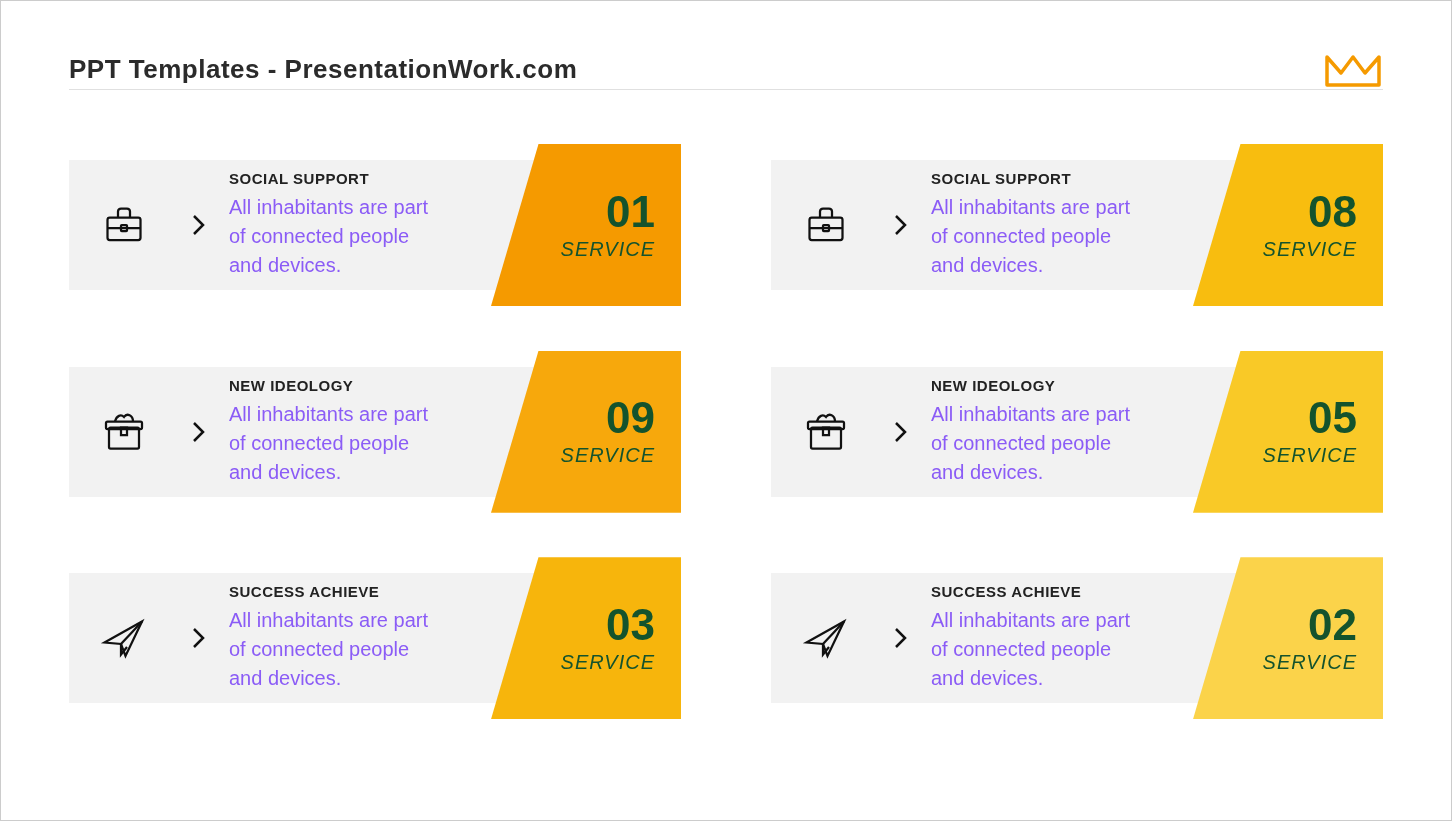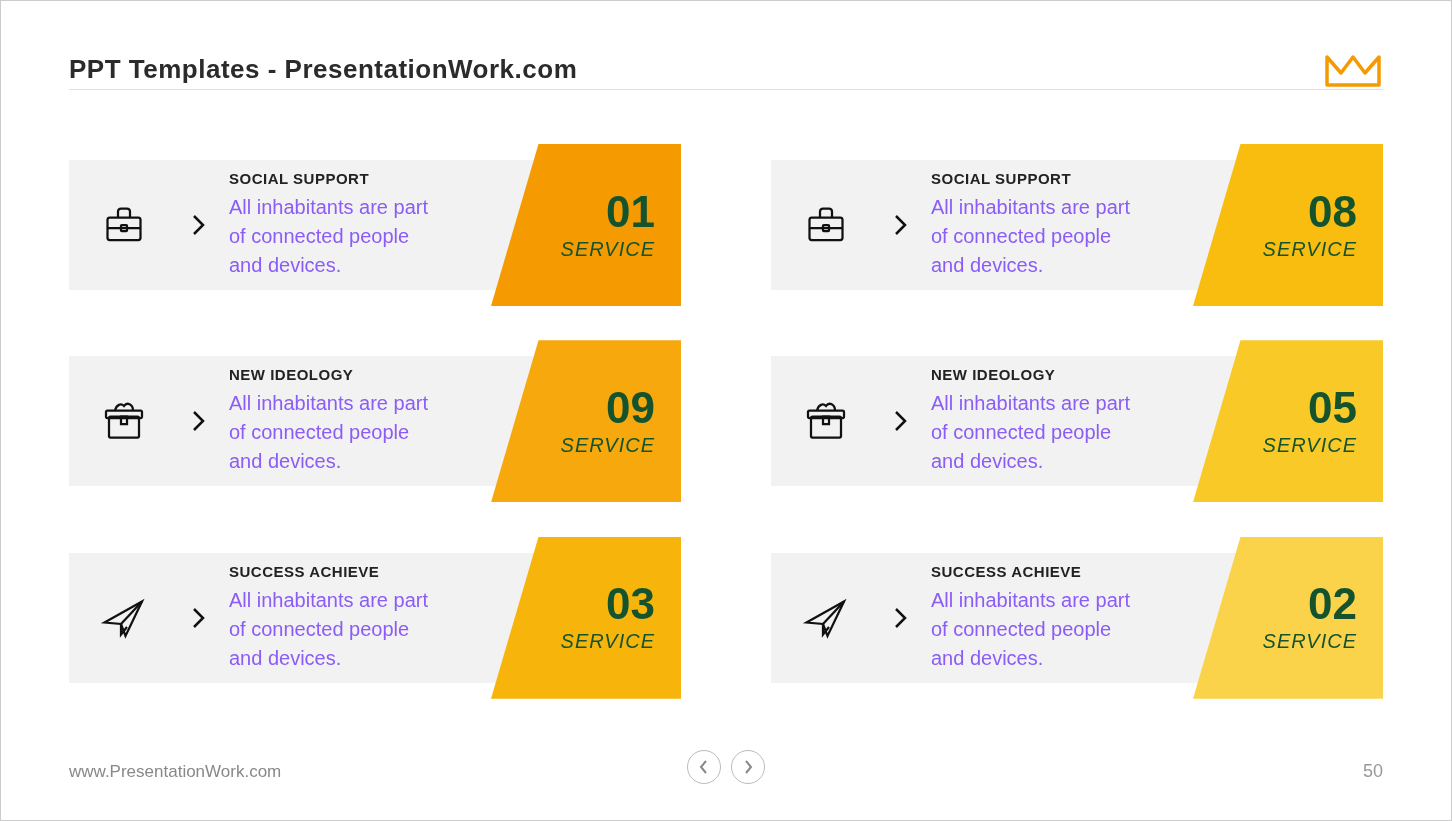--- a/index.html
+++ b/index.html
@@ -314,31 +314,15 @@
           </div>
           <div class="badge-wrap">
             <div class="badge" style="background:#fbd34a">
               <div class="num">02</div>
               <div class="svc">SERVICE</div>
             </div>
           </div>
         </div>
       </div>
 
-    <div class="footer">
-      <div class="website">www.PresentationWork.com</div>
-      <div class="nav">
-        <div class="nav-btn">
-          <svg viewBox="0 0 10 14">
-              <path d="M7 1 L2 7 L7 13"></path>
-            </svg>
-        </div>
-        <div class="nav-btn">
-          <svg viewBox="0 0 10 14">
-              <path d="M3 1 L8 7 L3 13"></path>
-            </svg>
-        </div>
-      </div>
-      <div class="page-num">50</div>
-    </div>
 
   </div>
 </div>
 
 </body></html>

